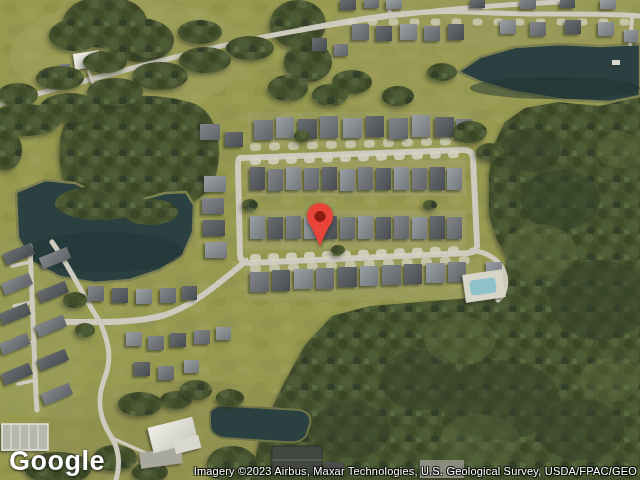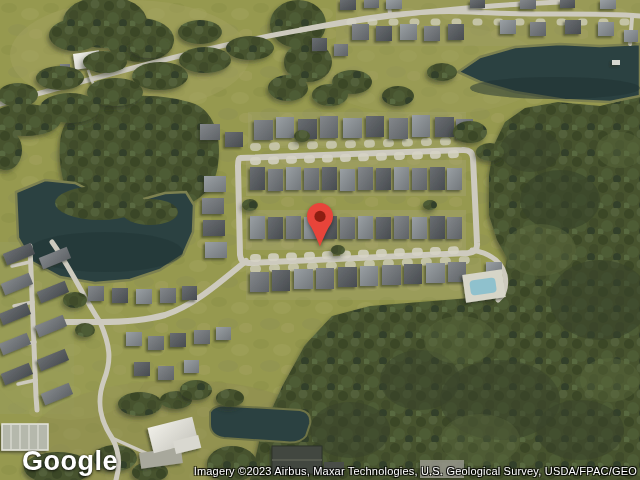--- a/index.html
+++ b/index.html
@@ -6,21 +6,21 @@
   .map-wrap{
     position:relative;width:640px;height:480px;overflow:hidden;
     font-family:"Liberation Sans",sans-serif;user-select:none;
   }
   .map-wrap svg{display:block;}
   .pin{
     position:absolute;left:306px;top:202px;width:28px;height:46px;
     filter:drop-shadow(0 2px 2px rgba(0,0,0,.45));cursor:pointer;
   }
   .google-logo{
-    position:absolute;left:22px;bottom:3px;
+    position:absolute;left:9px;bottom:3px;
     font-size:27px;font-weight:bold;color:#ffffff;letter-spacing:.5px;
     text-shadow:0 1px 3px rgba(0,0,0,.75),0 0 2px rgba(0,0,0,.5);
     cursor:pointer;
   }
   .attribution{
     position:absolute;right:3px;bottom:3px;
     font-size:11px;color:#ffffff;letter-spacing:.2px;white-space:nowrap;
     text-shadow:-1px -1px 0 rgba(0,0,0,.75),1px -1px 0 rgba(0,0,0,.75),
                 -1px 1px 0 rgba(0,0,0,.75),1px 1px 0 rgba(0,0,0,.75),0 0 2px #000;
   }

